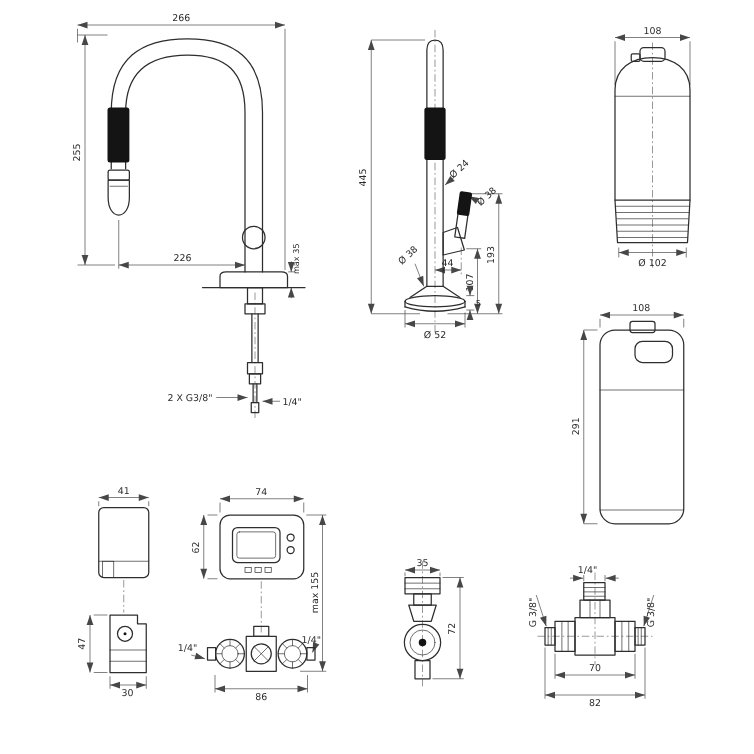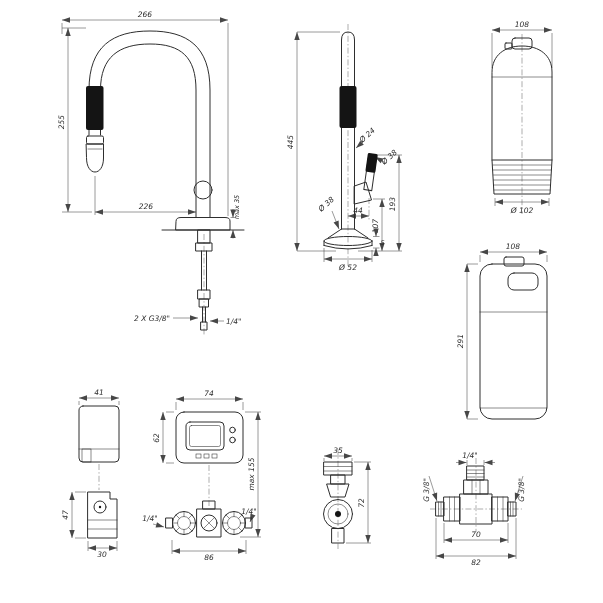--- a/index.html
+++ b/index.html
@@ -1,16 +1,16 @@
 <!DOCTYPE html>
 <html><head>
 <meta charset="utf-8">
 <style>
   html,body{margin:0;padding:0;background:#ffffff;}
-  .stage{width:603px;height:603px;position:relative;background:#fff;overflow:hidden;font-style:italic;}
+  .stage{width:603px;height:603px;position:relative;background:#fff;overflow:hidden;}
   svg{display:block;}
   text{font-family:"DejaVu Sans","Liberation Sans",sans-serif;font-size:7.5px;fill:#2b2b2b;}
   .sm{font-size:6.5px;}
   .o{fill:none;stroke:#2e2e2e;stroke-width:1;stroke-linecap:round;stroke-linejoin:round;}
   .o2{fill:none;stroke:#2e2e2e;stroke-width:.55;stroke-linecap:round;}
   .d{fill:none;stroke:#474747;stroke-width:.55;}
   .cl{fill:none;stroke:#5a5a5a;stroke-width:.5;stroke-dasharray:6 2.2 1.4 2.2;}
   .blk{fill:#141414;stroke:none;}
 </style>
 </head>

